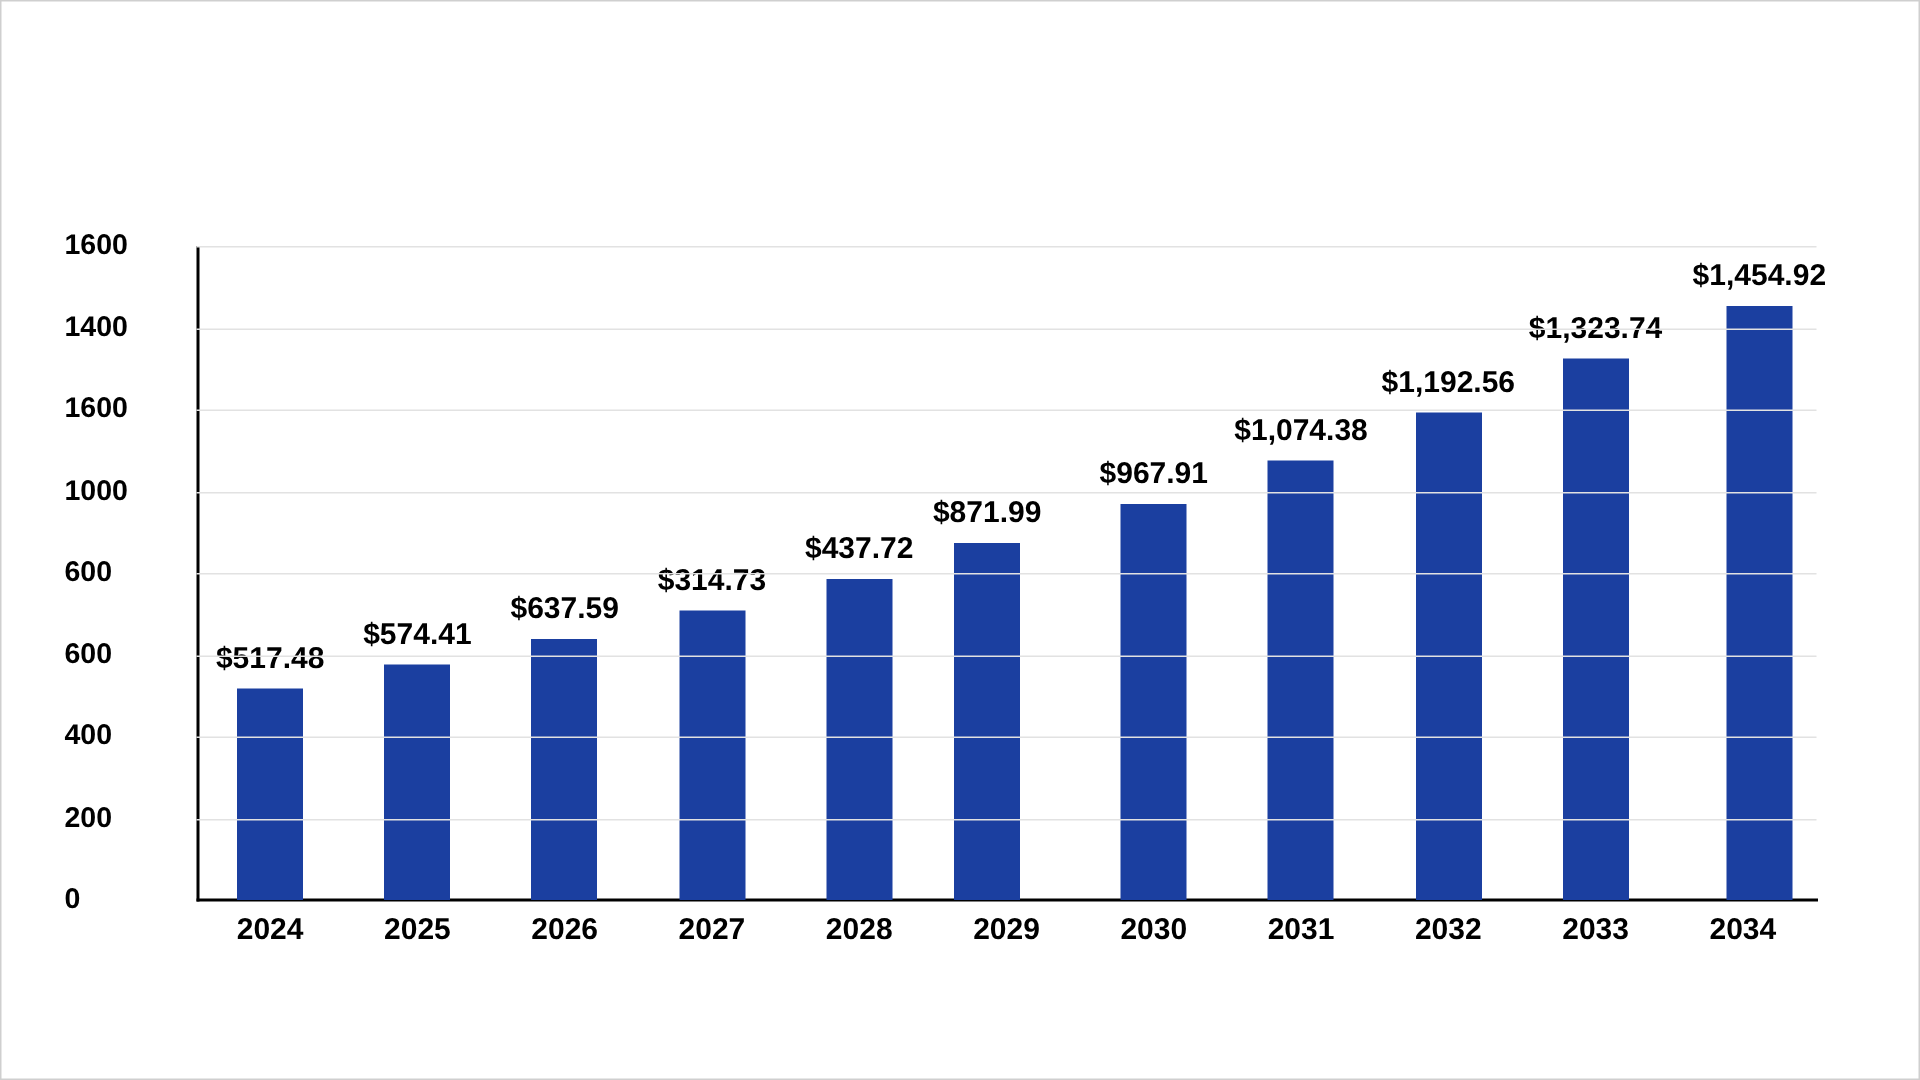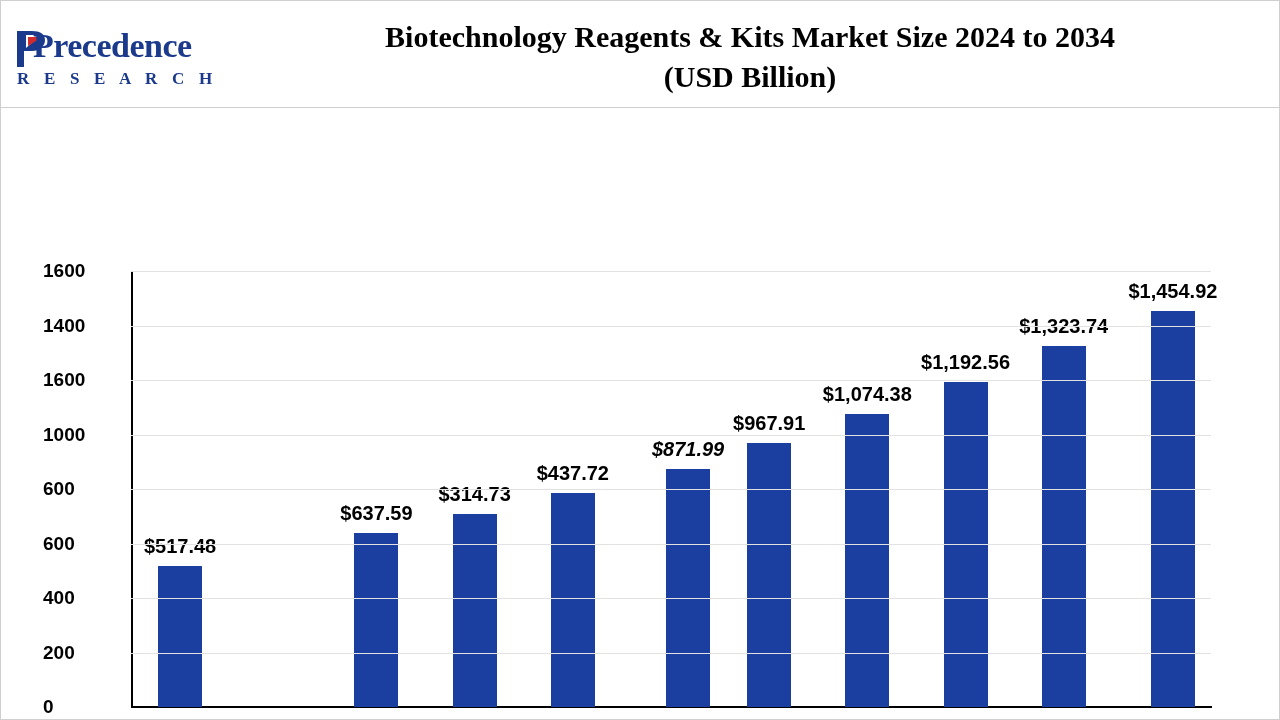--- a/index.html
+++ b/index.html
@@ -163,58 +163,47 @@
     font-size: 20px;
     font-weight: bold;
     color: #000000;
   }
 </style>
 </head>
 <body>
 
 <div class="page">
 
-  <div class="header">
-    <div class="logo">
-      <svg class="logo-mark" viewBox="0 0 34 40">
-        <path d="M2 2 L2 38 L9 38 L9 22 L17 22 C25 22 30 17 30 11 C30 5 25 2 17 2 Z" fill="#1b3a8c"></path>
-        <path d="M11 6 L26 6 L11 19 Z" fill="#ffffff"></path>
-        <path d="M13 8 L24 8 L24 10 L13 17 Z" fill="#d12b2b"></path>
-      </svg>
-      <div class="logo-word">Precedence</div>
-      <div class="logo-sub">R E S E A R C H</div>
-    </div>
-    <div class="title">
-      <span>Biotechnology Reagents &amp; Kits Market Size 2024 to 2034</span>
-      <span class="title-line2">(USD Billion)</span>
-    </div>
-  </div>
 
   <div class="chart-wrap">
     <div class="axis-line-y"></div>
     <div class="axis-line-x"></div>
     <div class="plot" id="plot">
       <div class="bars" id="bars">
           <div class="bar-slot" style="left: 0px; width: 98.1818px;">
             <div class="bar" title="$517.48" style="height: 141.013px; left: 27.0909px; background: rgb(27, 63, 160);"></div>
             <div class="bar-label" style="bottom: 149.013px; left: -20.9091px; margin-top: 48px;">$517.48</div>
           </div>
+          <div class="bar-slot" style="left: 98.1818px; width: 98.1818px;">
+            <div class="bar" title="$574.41" style="height: 156.527px; left: 27.0909px; background: rgb(27, 63, 160);"></div>
+            <div class="bar-label" style="bottom: 164.527px; left: -20.9091px;">$574.41</div>
+          </div>
           <div class="bar-slot" style="left: 196.364px; width: 98.1818px;">
             <div class="bar" title="$637.59" style="height: 173.743px; left: 27.0909px; background: rgb(27, 63, 160);"></div>
             <div class="bar-label" style="bottom: 181.743px; left: -20.9091px;">$637.59</div>
           </div>
           <div class="bar-slot" style="left: 294.545px; width: 98.1818px;">
             <div class="bar" title="$707.72" style="height: 192.854px; left: 27.0909px; background: rgb(27, 63, 160);"></div>
             <div class="bar-label" style="bottom: 200.854px; left: -20.9091px;">$314.73</div>
           </div>
           <div class="bar-slot" style="left: 392.727px; width: 98.1818px;">
             <div class="bar" title="$785.57" style="height: 214.068px; left: 27.0909px; background: rgb(27, 63, 160);"></div>
             <div class="bar-label" style="bottom: 222.068px; left: -20.9091px;">$437.72</div>
           </div>
-          <div class="bar-slot" style="left: 508px; width: 98.1818px; font-style: italic;">
+          <div class="bar-slot" style="left: 478px; width: 98.1818px;">
             <div class="bar" title="$871.99" style="height: 237.617px; left: 27.0909px; background: rgb(27, 63, 160);"></div>
             <div class="bar-label" style="bottom: 245.617px; left: -20.9091px;">$871.99</div>
           </div>
           <div class="bar-slot" style="left: 589.091px; width: 98.1818px;">
             <div class="bar" title="$967.91" style="height: 263.755px; left: 27.0909px; background: rgb(27, 63, 160);"></div>
             <div class="bar-label" style="bottom: 271.755px; left: -20.9091px;">$967.91</div>
           </div>
           <div class="bar-slot" style="left: 687.273px; width: 98.1818px;">
             <div class="bar" title="$1,074.38" style="height: 292.769px; left: 27.0909px; background: rgb(27, 63, 160);"></div>
             <div class="bar-label" style="bottom: 300.769px; left: -20.9091px; text-align: center;">$1,074.38</div>

